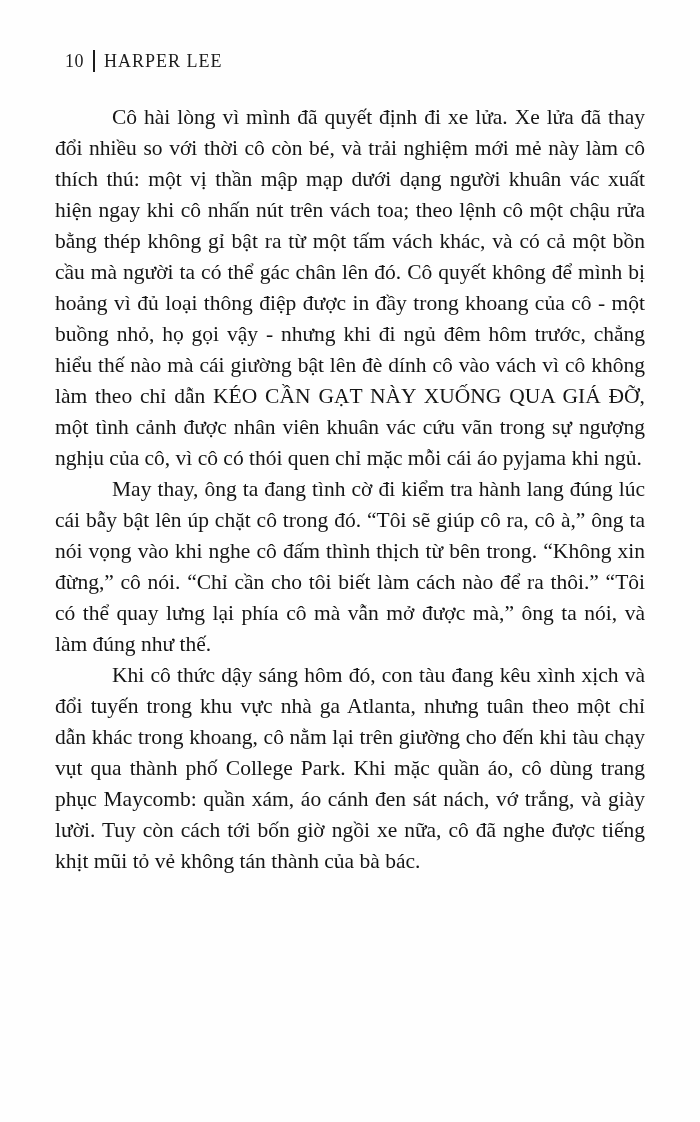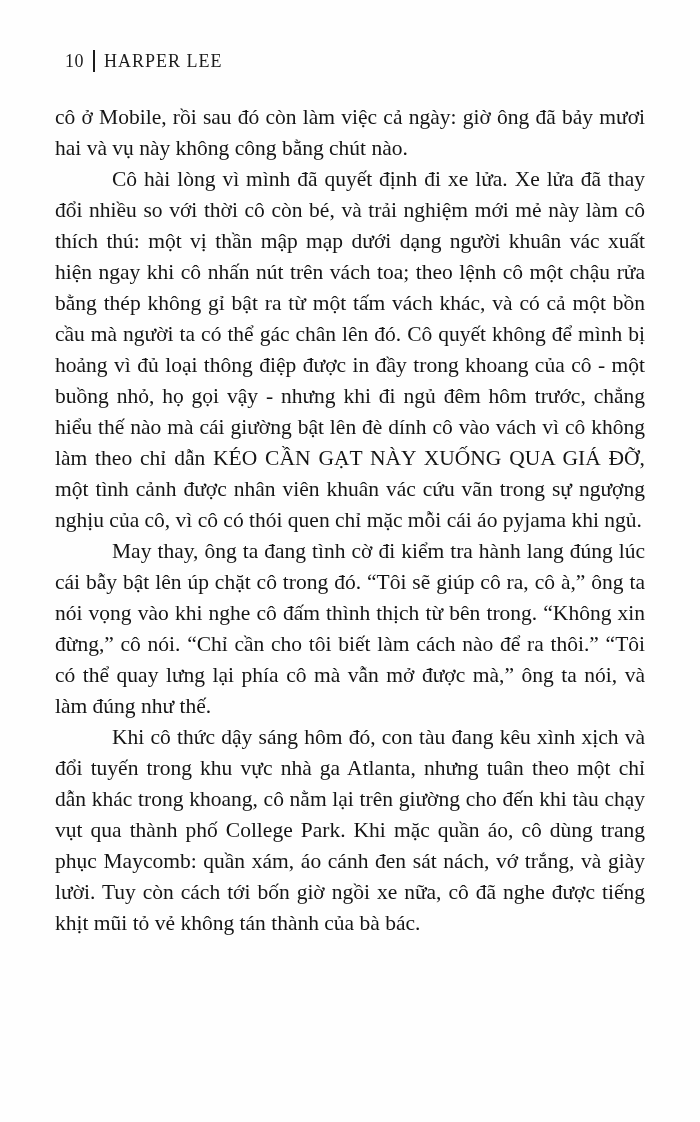--- a/index.html
+++ b/index.html
@@ -63,19 +63,18 @@
 
 <div class="page">
 
   <div class="running-header">
     <span class="pagenum">10</span>
     <span class="sep"></span>
     <span class="author">HARPER LEE</span>
   </div>
 
   <div class="body-text">
-    <p class="noindent">cô ở Mobile, rồi sau đó còn làm việc cả ngày: giờ ông đã bảy mươi hai và vụ này không công bằng chút nào.</p>
     <p>Cô hài lòng vì mình đã quyết định đi xe lửa. Xe lửa đã thay đổi nhiều so với thời cô còn bé, và trải nghiệm mới mẻ này làm cô thích thú: một vị thần mập mạp dưới dạng người khuân vác xuất hiện ngay khi cô nhấn nút trên vách toa; theo lệnh cô một chậu rửa bằng thép không gỉ bật ra từ một tấm vách khác, và có cả một bồn cầu mà người ta có thể gác chân lên đó. Cô quyết không để mình bị hoảng vì đủ loại thông điệp được in đầy trong khoang của cô - một buồng nhỏ, họ gọi vậy - nhưng khi đi ngủ đêm hôm trước, chẳng hiểu thế nào mà cái giường bật lên đè dính cô vào vách vì cô không làm theo chỉ dẫn KÉO CẦN GẠT NÀY XUỐNG QUA GIÁ ĐỠ, một tình cảnh được nhân viên khuân vác cứu vãn trong sự ngượng nghịu của cô, vì cô có thói quen chỉ mặc mỗi cái áo pyjama khi ngủ.</p>
     <p>May thay, ông ta đang tình cờ đi kiểm tra hành lang đúng lúc cái bẫy bật lên úp chặt cô trong đó. “Tôi sẽ giúp cô ra, cô à,” ông ta nói vọng vào khi nghe cô đấm thình thịch từ bên trong. “Không xin đừng,” cô nói. “Chỉ cần cho tôi biết làm cách nào để ra thôi.” “Tôi có thể quay lưng lại phía cô mà vẫn mở được mà,” ông ta nói, và làm đúng như thế.</p>
     <p>Khi cô thức dậy sáng hôm đó, con tàu đang kêu xình xịch và đổi tuyến trong khu vực nhà ga Atlanta, nhưng tuân theo một chỉ dẫn khác trong khoang, cô nằm lại trên giường cho đến khi tàu chạy vụt qua thành phố College Park. Khi mặc quần áo, cô dùng trang phục Maycomb: quần xám, áo cánh đen sát nách, vớ trắng, và giày lười. Tuy còn cách tới bốn giờ ngồi xe nữa, cô đã nghe được tiếng khịt mũi tỏ vẻ không tán thành của bà bác.</p>
   </div>
 
 </div>
 
 </body></html>

